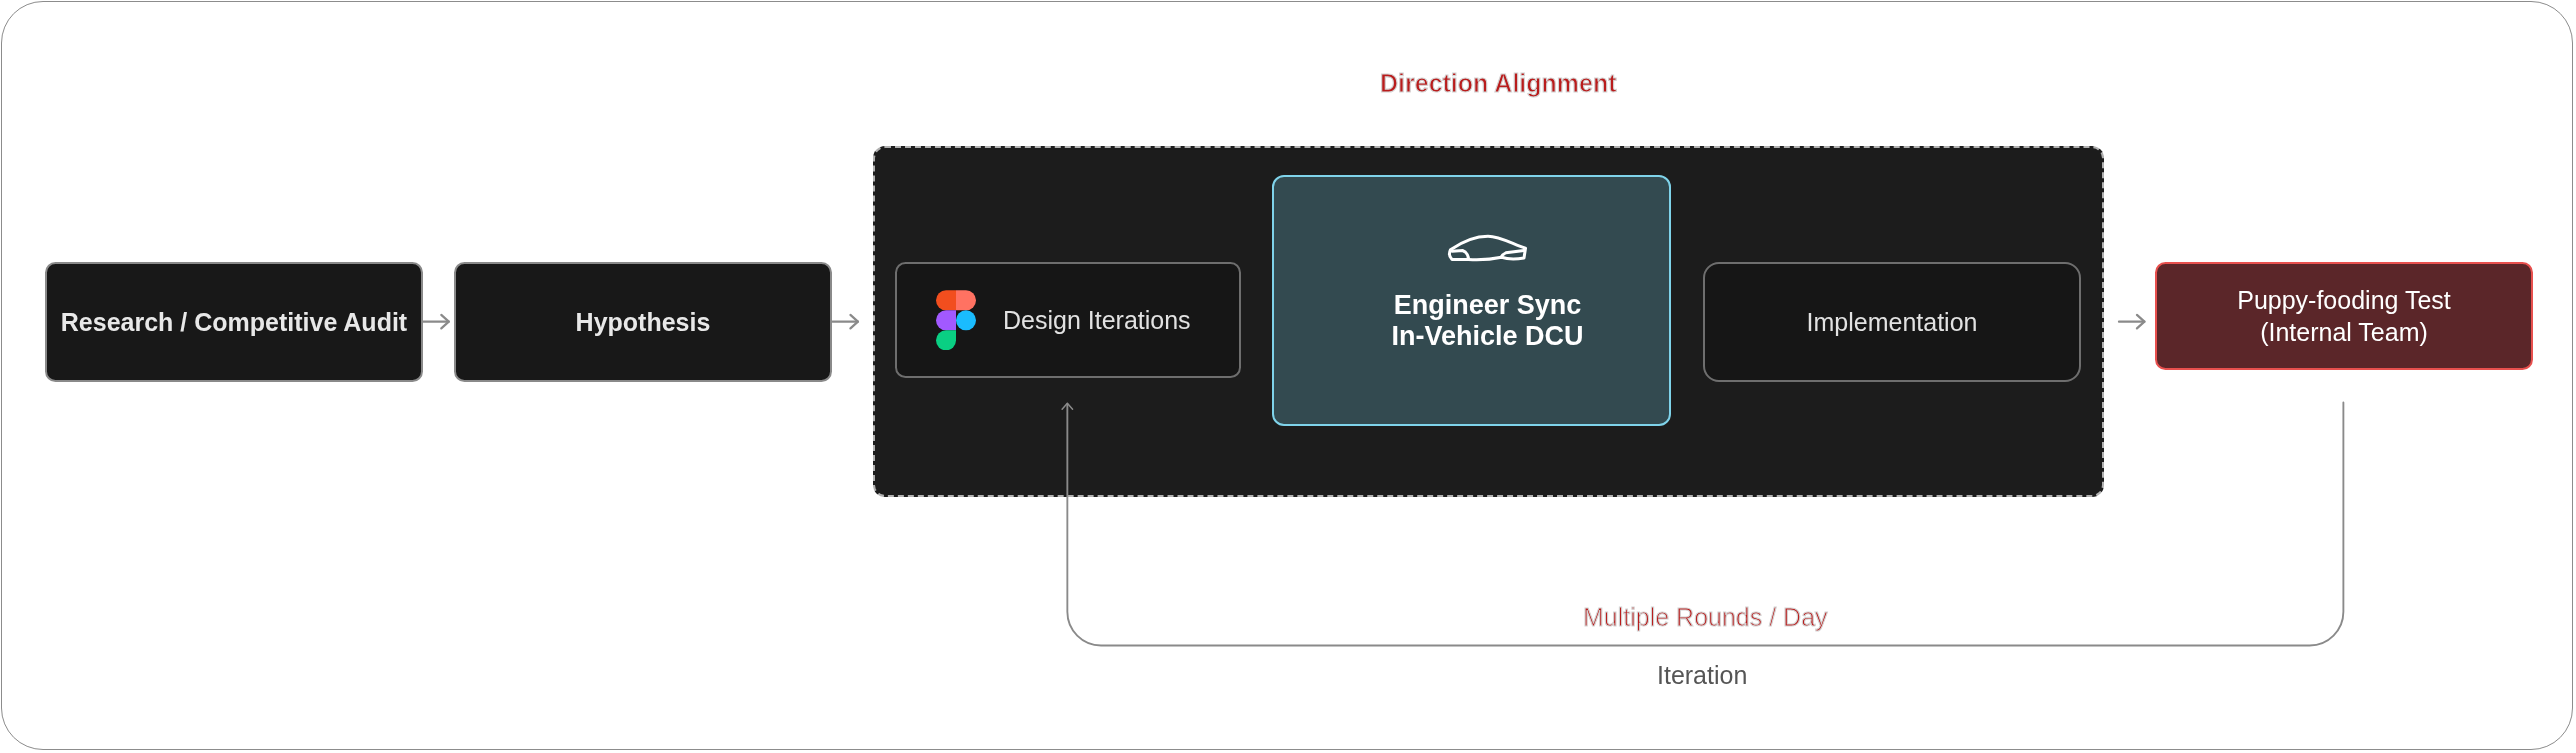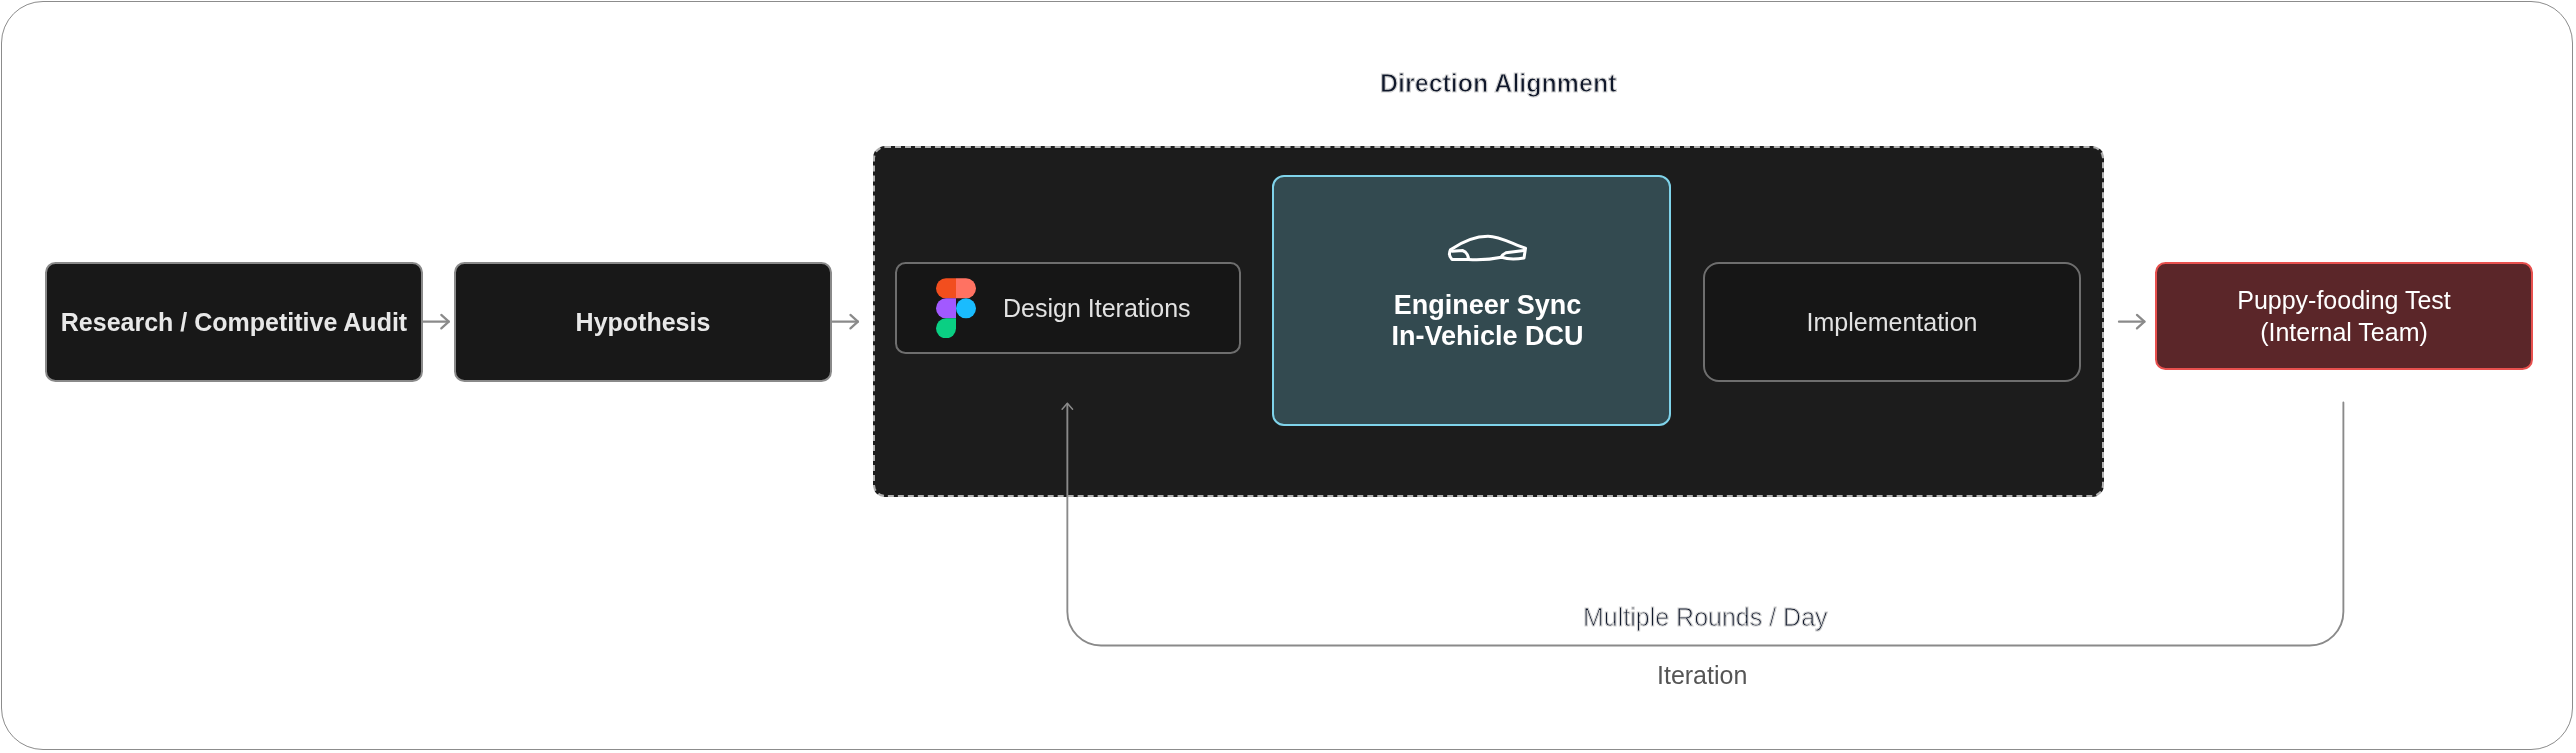--- a/index.html
+++ b/index.html
@@ -10,21 +10,21 @@
   .box { position: absolute; box-sizing: border-box; display: flex; align-items: center; justify-content: center;
          text-align: center; border-radius: 10.5px; }
   .box-dark { background: #181818; border: 2.2px solid #8a8a8a; color: #e8e8e8; font-size: 25px; font-weight: bold; }
   .box-inner { background: #161616; border: 2.2px solid #6e6e6e; color: #e2e2e2; font-size: 25px; }
   .container { position: absolute; left: 873px; top: 146px; width: 1231px; height: 351px; box-sizing: border-box;
                background: #1c1c1c; border: 2.2px dashed #b0b0b0; border-radius: 12px; }
   .engineer { background: #334a50; border: 2.2px solid #7fd3ea; color: #ffffff; font-size: 27px; font-weight: bold;
               flex-direction: column; line-height: 31px; }
   .puppy { background: #5b2629; border: 2.2px solid #e8504e; color: #ffffff; font-size: 25px; flex-direction: column;
            line-height: 32px; }
-  .ghost-label { position: absolute; color: #0f172a; font-size: 25px; font-weight: bold;
+  .ghost-label { position: absolute; color: #b91c1c; font-size: 25px; font-weight: bold;
                  -webkit-text-stroke: 1.1px #d4d4d4; white-space: nowrap; }
   .iter-label { position: absolute; color: #555555; font-size: 25px; white-space: nowrap; }
   svg.overlay { position: absolute; left: 0; top: 0; width: 2576px; height: 754px; pointer-events: none; }
   .di-content { display: flex; align-items: center; gap: 27px; }
 </style>
 </head>
 <body>
 
 <div class="frame"></div>
 
@@ -33,21 +33,21 @@
 <div class="box box-dark" style="left:45px; top:262px; width:378px; height:120px;">
   <span>Research / Competitive Audit</span>
 </div>
 
 <div class="box box-dark" style="left:454px; top:262px; width:378px; height:120px;">
   <span>Hypothesis</span>
 </div>
 
 <div class="container"></div>
 
-<div class="box box-inner" style="left:895px; top:262px; width:346px; height:92px; justify-content:flex-start; padding-left:39px;">
+<div class="box box-inner" style="left:895px; top:262px; width:346px; height:116px; justify-content:flex-start; padding-left:39px;">
   <div class="di-content">
     <span style="display:inline-block; width:40px; height:60px;">
       <svg width="40" height="60" viewBox="0 0 54 80">
         <path d="M27 0 H13.5 A13.5 13.5 0 0 0 13.5 27 H27 Z" fill="#f24e1e"></path>
         <path d="M27 0 H40.5 A13.5 13.5 0 0 1 40.5 27 H27 Z" fill="#ff7262"></path>
         <path d="M27 27 H13.5 A13.5 13.5 0 0 0 13.5 54 H27 Z" fill="#a259ff"></path>
         <circle cx="40.5" cy="40.5" r="13.5" fill="#1abcfe"></circle>
         <path d="M27 54 H13.5 A13.5 13.5 0 1 0 27 67.5 Z" fill="#0acf83"></path>
       </svg>
     </span>

